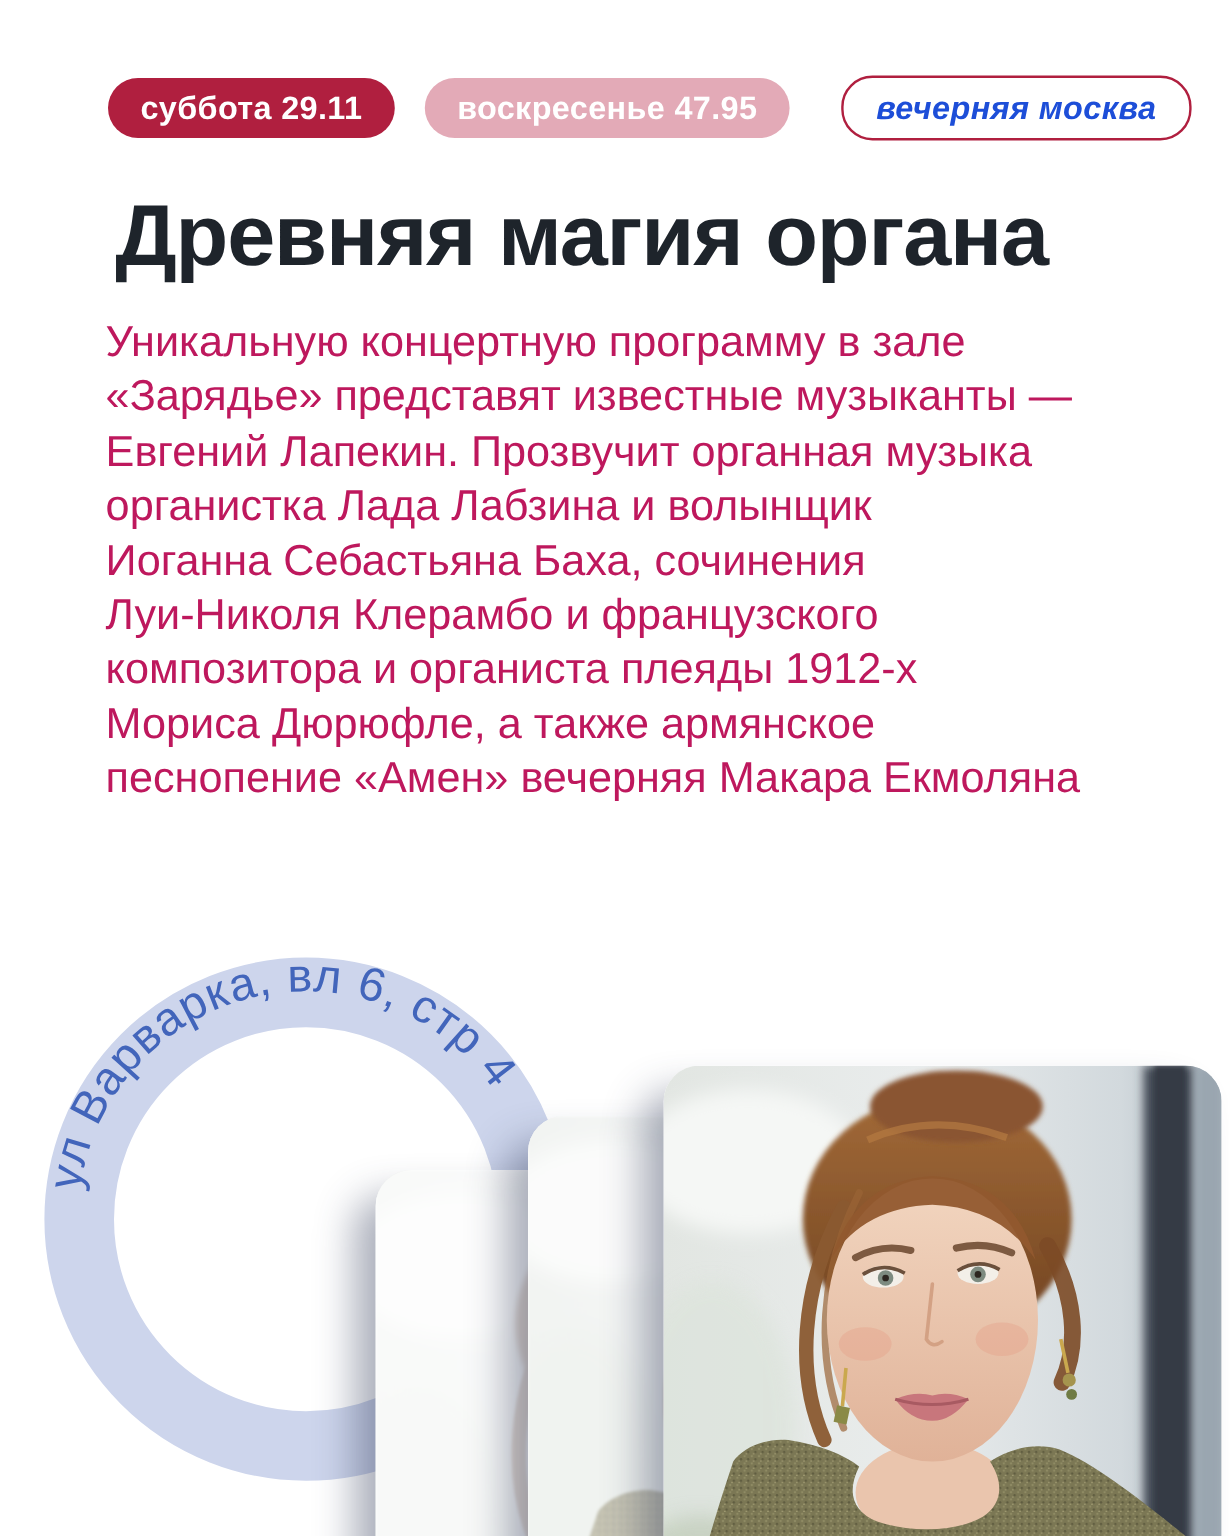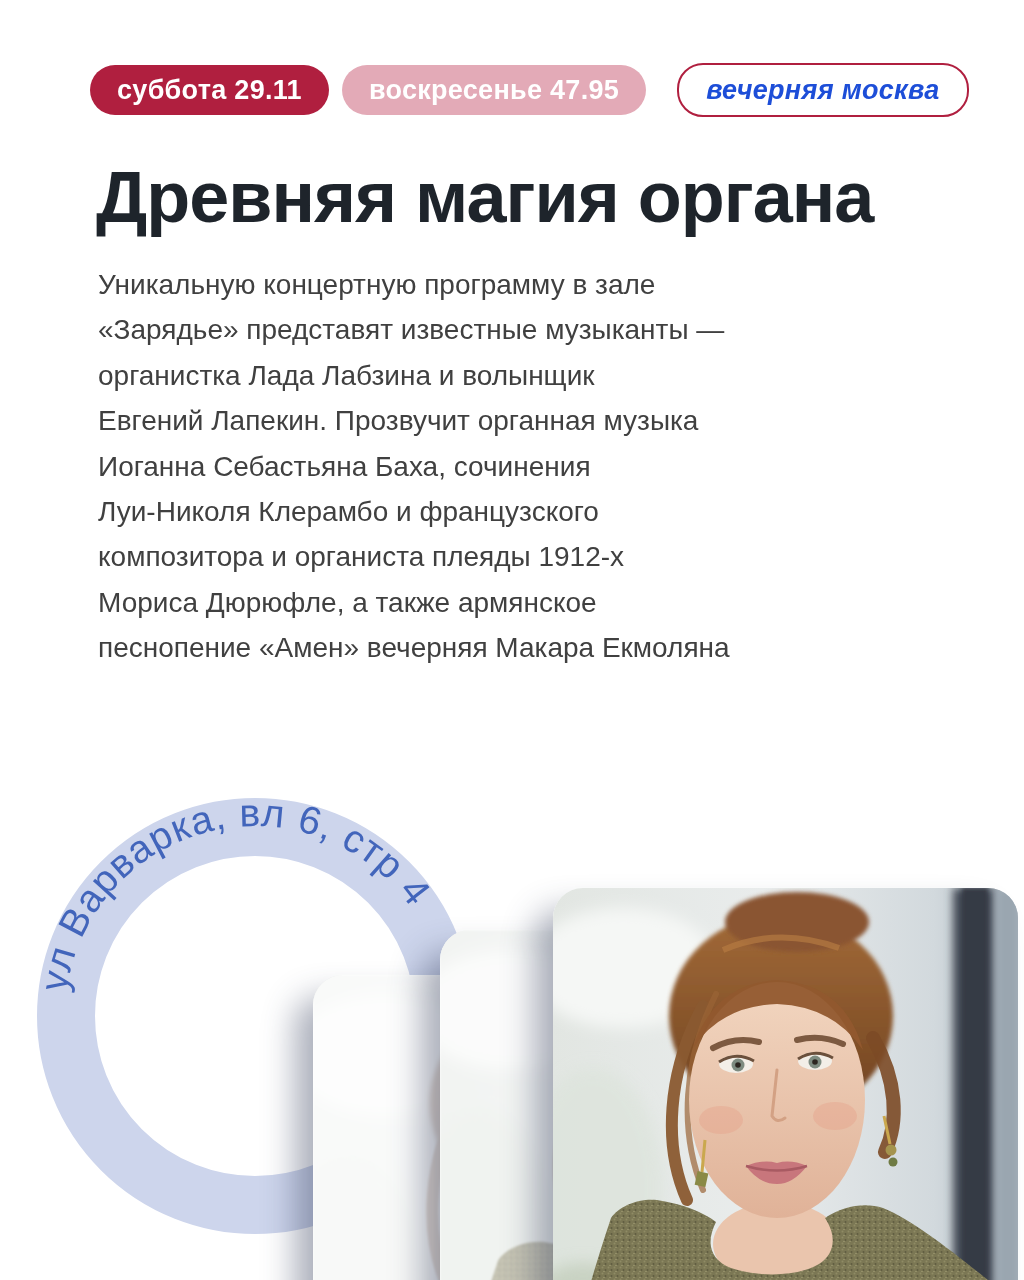--- a/index.html
+++ b/index.html
@@ -1,34 +1,34 @@
 <!DOCTYPE html>
 <html><head>
 <meta charset="utf-8">
 <style>
   html,body{margin:0;padding:0;background:#fff;}
   .page{
     position:relative;width:1024px;height:1280px;overflow:hidden;background:#ffffff;
     font-family:"Liberation Sans", sans-serif;
   }
   
-  .badges{position:absolute;left:90px;top:63px;display:flex;align-items:center;gap:13px;}
+  .badges{position:absolute;left:90px;top:63px;display:flex;align-items:center;gap:25px;}
   .badge{
     height:50px;border-radius:26px;display:flex;align-items:center;justify-content:center;
     padding:0 27px;font-size:27px;font-weight:bold;letter-spacing:.3px;white-space:nowrap;
   }
   .badge.solid-red{background:#b01f3f;color:#ffffff;}
   .badge.solid-pink{background:#e3aab7;color:#ffffff;}
   .badge.outline-red{background:#ffffff;border:2.5px solid #b01f3f;color:#1d4ed8;margin-left:18px;font-style:italic;}
   
   .title{
     position:absolute;left:96px;top:156px;font-size:72px;font-weight:bold;color:#1e242b;
     letter-spacing:-1px;white-space:nowrap;
   }
-  .body-text{position:absolute;left:98px;top:262px;color:#404040;font-size:28px;line-height:45.4px;}
+  .body-text{position:absolute;left:88px;top:262px;color:#be185d;font-size:36px;line-height:45.4px;}
   .body-text .line{white-space:nowrap;}
   
   .ring-svg{position:absolute;left:0px;top:760px;width:520px;height:520px;}
   
   .card{
     position:absolute;width:467px;height:600px;border-radius:30px;overflow:hidden;background:#ffffff;
     box-shadow:-22px 18px 32px -4px rgba(55,65,92,.42);
   }
   .card svg{position:absolute;inset:0;width:100%;height:100%;display:block;}
   .card .veil{position:absolute;inset:0;background:#ffffff;pointer-events:none;}
@@ -49,22 +49,22 @@
     <div class="badge solid-red">суббота 29.11</div>
     <div class="badge solid-pink">воскресенье 47.95</div>
     <div class="badge outline-red">вечерняя москва</div>
   </div>
 
   <div class="title">Древняя магия органа</div>
 
   <div class="body-text">
     <div class="line">Уникальную концертную программу в зале</div>
     <div class="line">«Зарядье» представят известные музыканты —</div>
+    <div class="line">Евгений Лапекин. Прозвучит органная музыка</div>
     <div class="line">органистка Лада Лабзина и волынщик</div>
-    <div class="line">Евгений Лапекин. Прозвучит органная музыка</div>
     <div class="line">Иоганна Себастьяна Баха, сочинения</div>
     <div class="line">Луи-Николя Клерамбо и французского</div>
     <div class="line">композитора и органиста плеяды 1912-х</div>
     <div class="line">Мориса Дюрюфле, а также армянское</div>
     <div class="line">песнопение «Амен» вечерняя Макара Екмоляна</div>
   </div>
 
   <svg class="ring-svg" viewBox="0 0 520 520">
     <circle cx="255" cy="256" r="189" fill="none" stroke="#cdd5ec" stroke-width="58"></circle>
     <path id="addr-arc" d="M 65.5 242.7 A 190 190 0 0 1 435.7 197.3" fill="none"></path>

